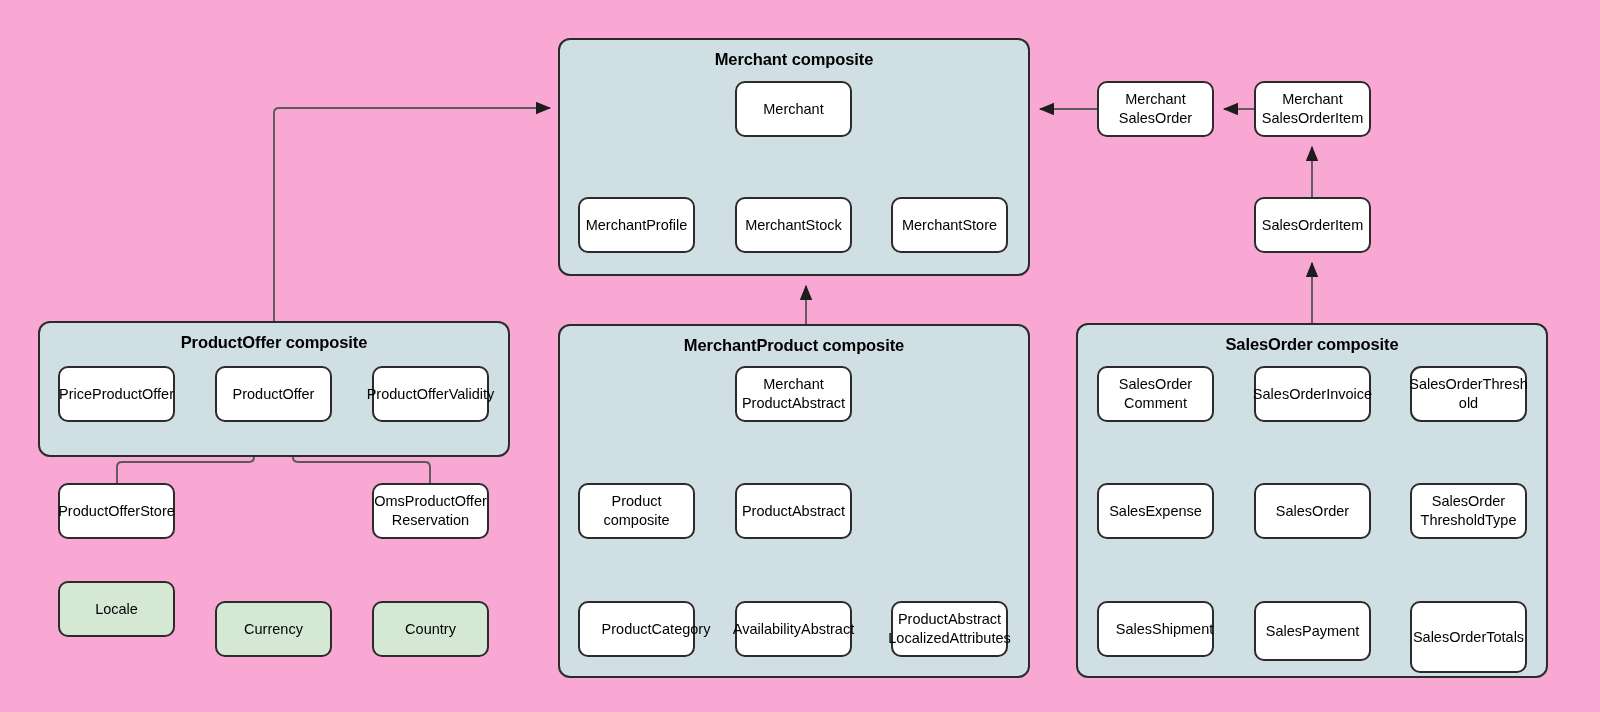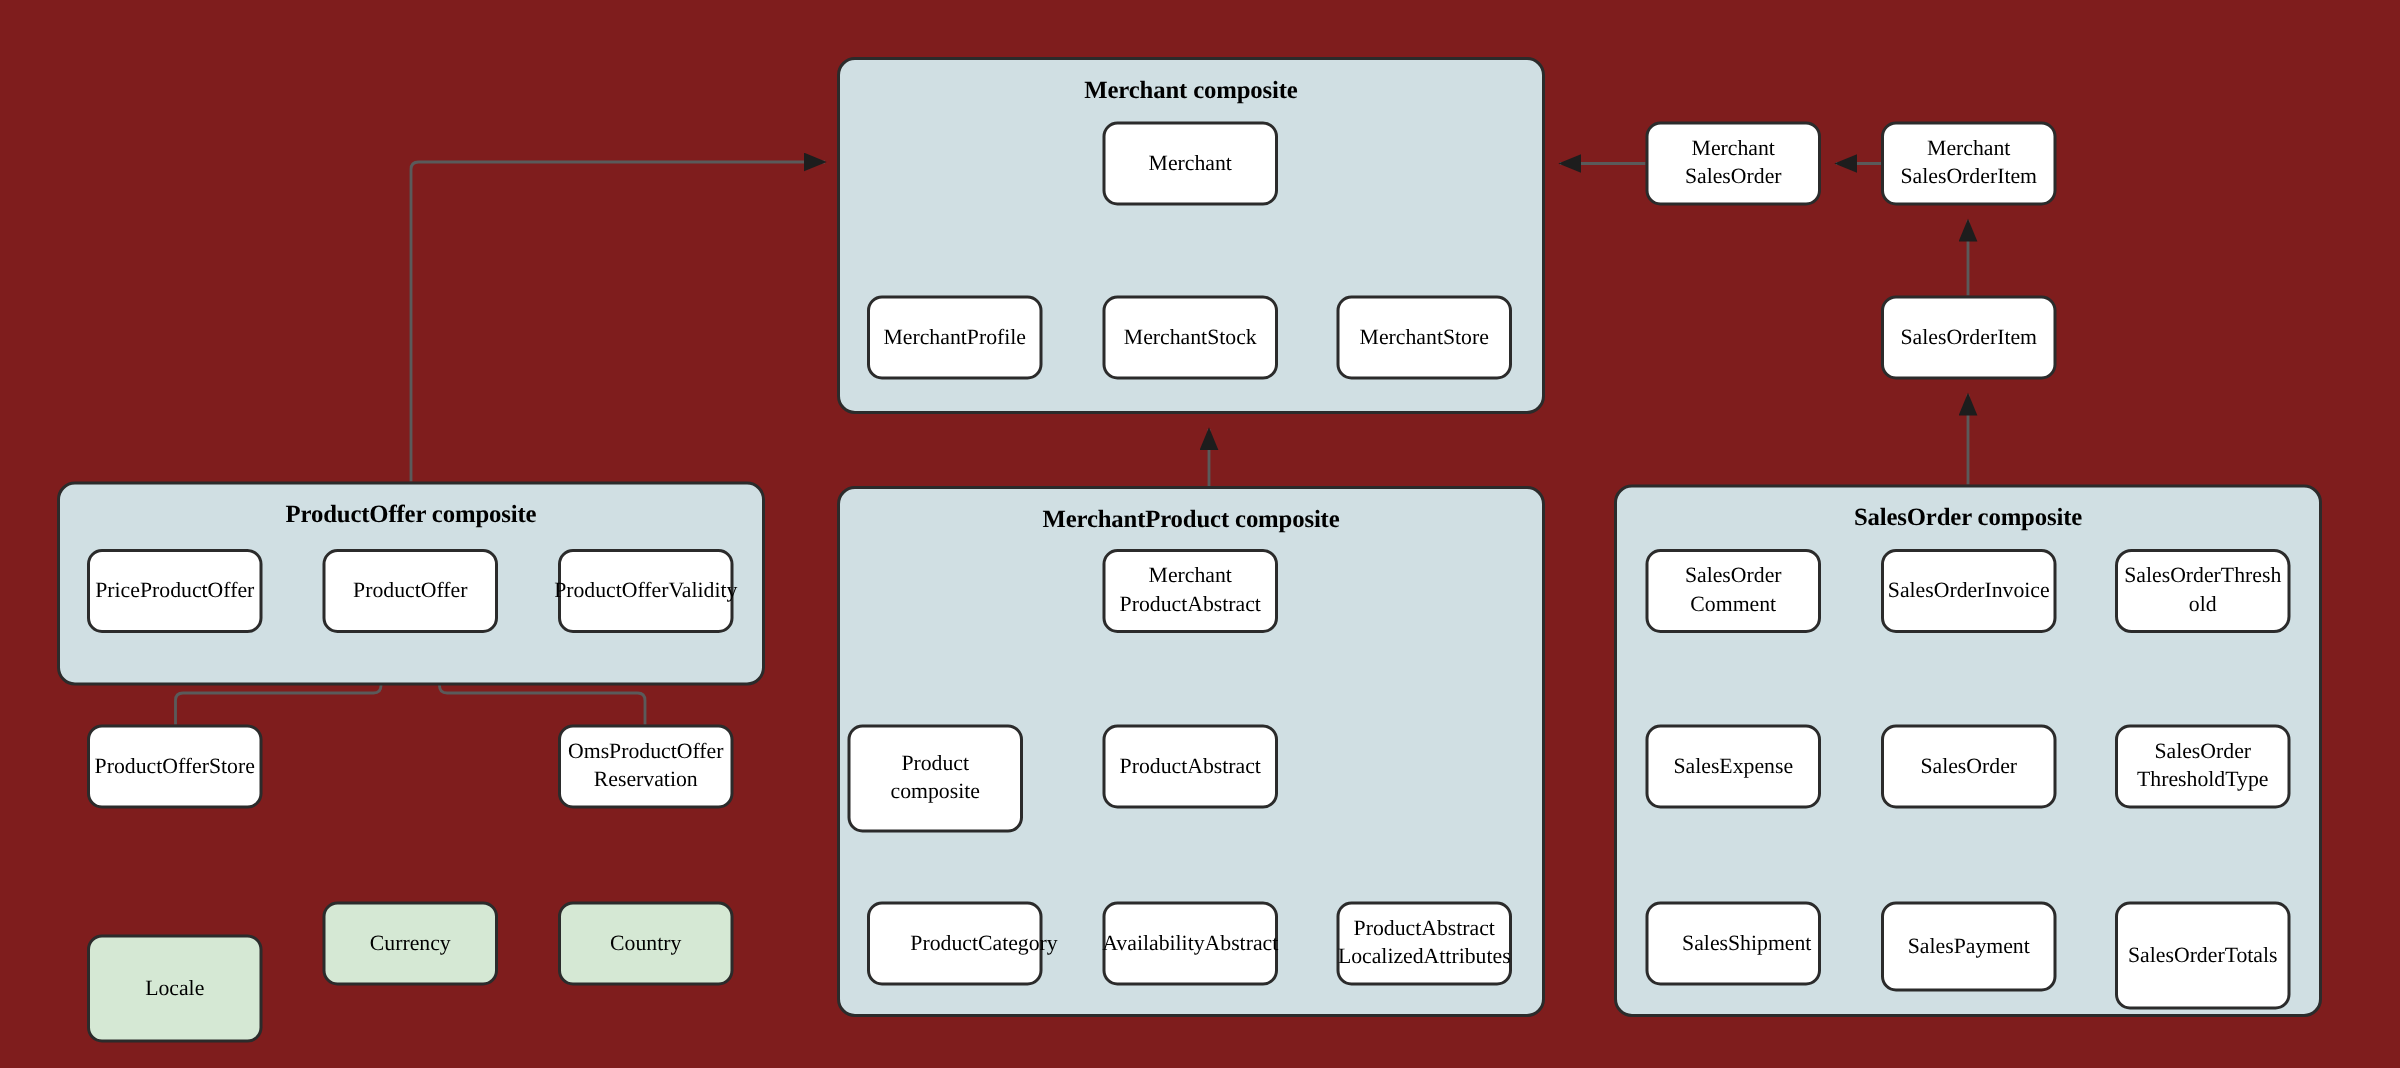--- a/index.html
+++ b/index.html
@@ -10,22 +10,21 @@
   body {
     width: 1600px;
     height: 712px;
     font-family: "Liberation Sans", sans-serif;
     overflow: hidden;
   }
   #diagram-root {
     position: relative;
     width: 1600px;
     height: 712px;
-    background: #7f1d1d;
-    font-family: Liberation Serif, serif;
+    background: #f9a8d4;
   }
   svg#edges {
     position: absolute;
     left: 0;
     top: 0;
     width: 1600px;
     height: 712px;
     pointer-events: none;
   }
   .composite {
@@ -143,21 +142,21 @@
       <div class="node" style="left: 215px; top: 366px; width: 117px; height: 56px;">
         <span class="node-label">ProductOffer</span>
       </div>
       <div class="node" style="left: 372px; top: 366px; width: 117px; height: 56px;">
         <span class="node-label">ProductOfferValidity</span>
       </div>
       <div class="node" style="left: 735px; top: 366px; width: 117px; height: 56px;">
         <span class="node-label">Merchant
 ProductAbstract</span>
       </div>
-      <div class="node" style="left: 565px; top: 483px; width: 117px; height: 72px; justify-content: center;">
+      <div class="node" style="left: 578px; top: 483px; width: 117px; height: 56px; justify-content: center;">
         <span class="node-label">Product composite</span>
       </div>
       <div class="node" style="left: 735px; top: 483px; width: 117px; height: 56px;">
         <span class="node-label">ProductAbstract</span>
       </div>
       <div class="node" style="left: 578px; top: 601px; width: 117px; height: 56px; padding-left: 44px;">
         <span class="node-label">ProductCategory</span>
       </div>
       <div class="node" style="left: 735px; top: 601px; width: 117px; height: 56px;">
         <span class="node-label">AvailabilityAbstract</span>
@@ -196,21 +195,21 @@
       <div class="node" style="left: 1410px; top: 601px; width: 117px; height: 72px;">
         <span class="node-label">SalesOrderTotals</span>
       </div>
       <div class="node" style="left: 58px; top: 483px; width: 117px; height: 56px;">
         <span class="node-label">ProductOfferStore</span>
       </div>
       <div class="node" style="left: 372px; top: 483px; width: 117px; height: 56px;">
         <span class="node-label">OmsProductOffer
 Reservation</span>
       </div>
-      <div class="node green" style="left: 58px; top: 623px; width: 117px; height: 72px; align-items: center;">
+      <div class="node green" style="left: 58px; top: 581px; width: 117px; height: 56px; align-items: center;">
         <span class="node-label">Locale</span>
       </div>
       <div class="node green" style="left: 215px; top: 601px; width: 117px; height: 56px;">
         <span class="node-label">Currency</span>
       </div>
       <div class="node green" style="left: 372px; top: 601px; width: 117px; height: 56px;">
         <span class="node-label">Country</span>
       </div>
       <div class="node" style="left: 1097px; top: 81px; width: 117px; height: 56px;">
         <span class="node-label">Merchant

